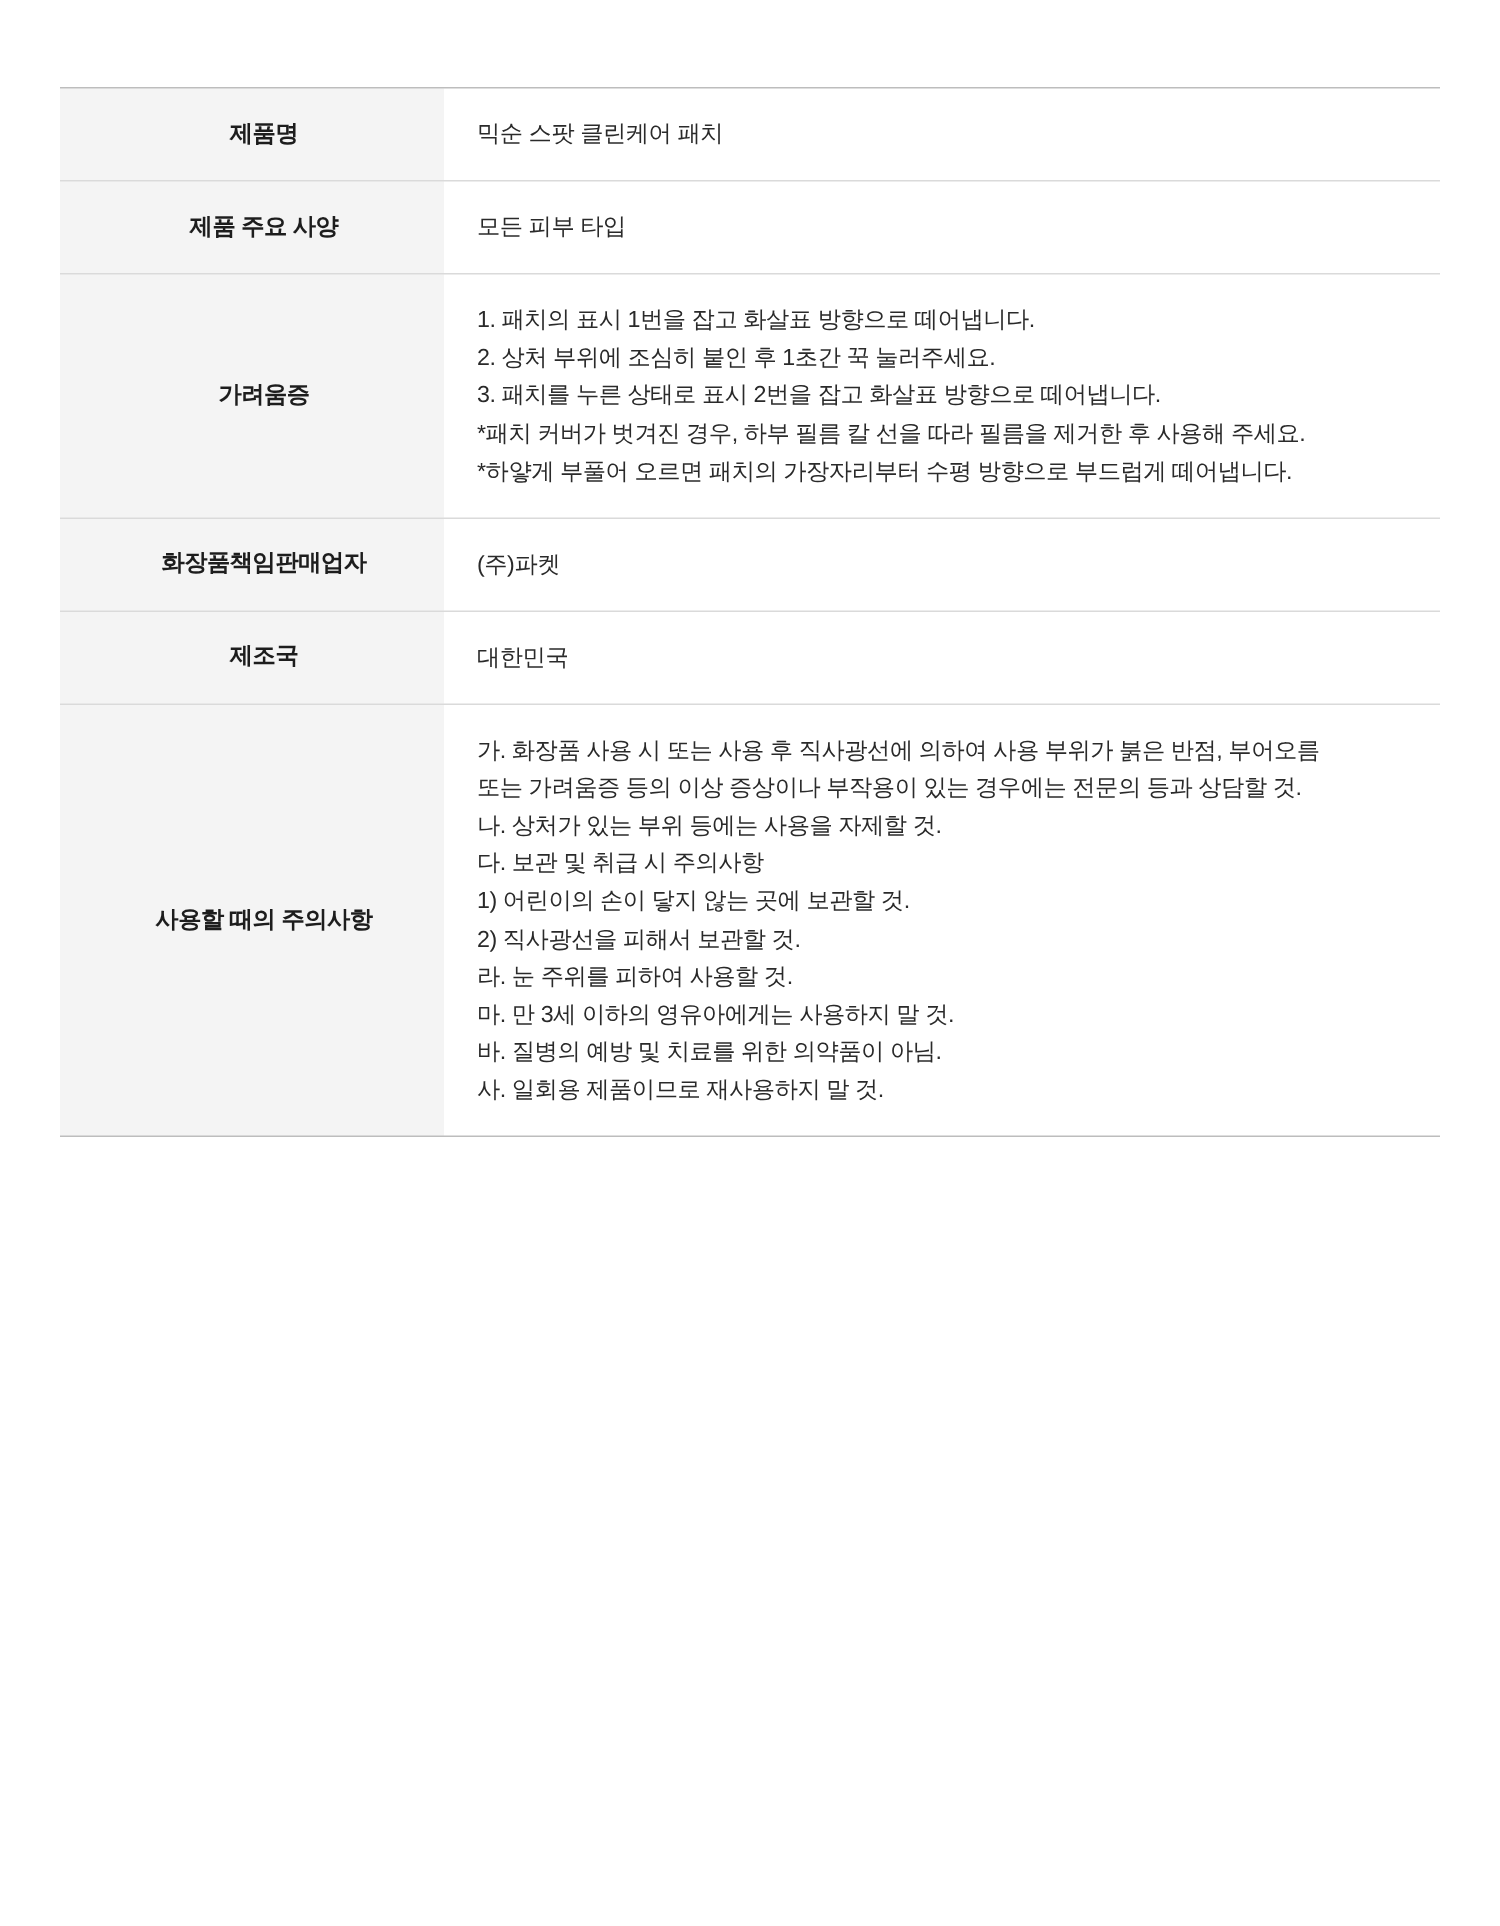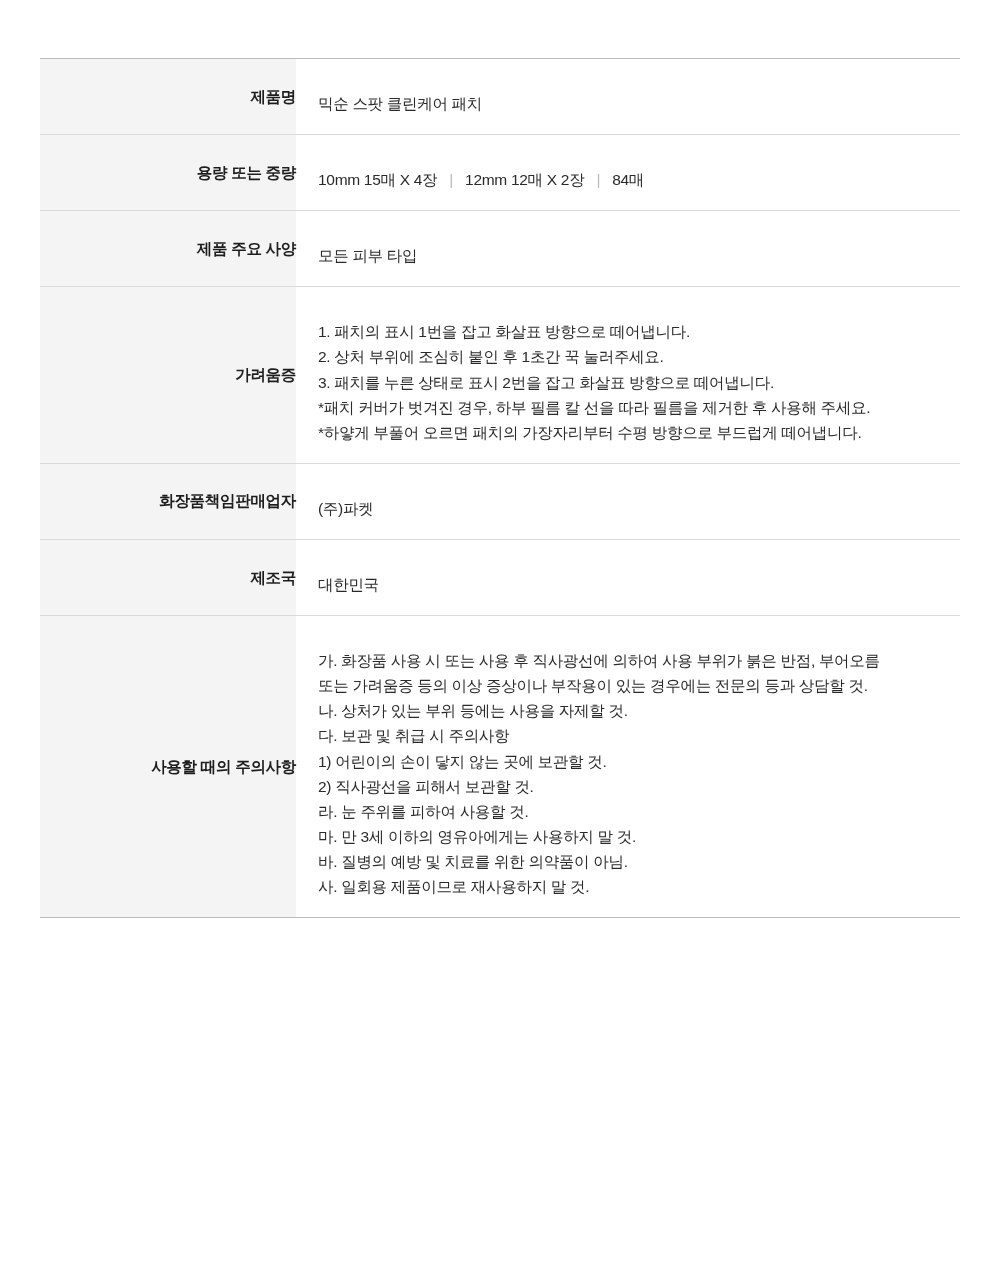--- a/index.html
+++ b/index.html
@@ -36,35 +36,35 @@
   }
   table.spec tr:first-child {
     border-top: 1px solid #bdbdbd;
   }
   table.spec tr:last-child {
     border-bottom: 1px solid #bdbdbd;
   }
   table.spec th {
     width: 240px;
     background: #f4f4f4;
-    text-align: right;
+    text-align: center;
     vertical-align: middle;
     font-size: 15.5px;
     font-weight: bold;
     color: #1d1d1d;
     padding: 18px 0 18px 16px;
     line-height: 1.55;
     letter-spacing: -0.3px;
   }
   table.spec td {
     vertical-align: middle;
     font-size: 15.5px;
     font-weight: normal;
     color: #2a2a2a;
-    padding: 32px 14px 18px 22px;
+    padding: 18px 14px 18px 22px;
     line-height: 1.62;
     letter-spacing: -0.3px;
     background: #ffffff;
   }
   .th-inner, .td-inner {
     white-space: pre-line;
   }
   .sep {
     display: inline-block;
     color: #b9b9b9;
@@ -88,32 +88,20 @@
       <tbody>
         <tr>
           <th>
             <span class="th-inner">제품명</span>
           </th>
           <td>
             <span class="td-inner">믹순 스팟 클린케어 패치</span>
           </td>
         </tr>
 
-        <tr>
-          <th>
-            <span class="th-inner">용량 또는 중량</span>
-          </th>
-          <td>
-            <span class="td-inner">10mm 15매 X 4장</span>
-            <span class="sep">|</span>
-            <span class="td-inner">12mm 12매 X 2장</span>
-            <span class="sep">|</span>
-            <span class="td-inner">84매</span>
-          </td>
-        </tr>
 
         <tr>
           <th>
             <span class="th-inner">제품 주요 사양</span>
           </th>
           <td>
             <span class="td-inner">모든 피부 타입</span>
           </td>
         </tr>
 

